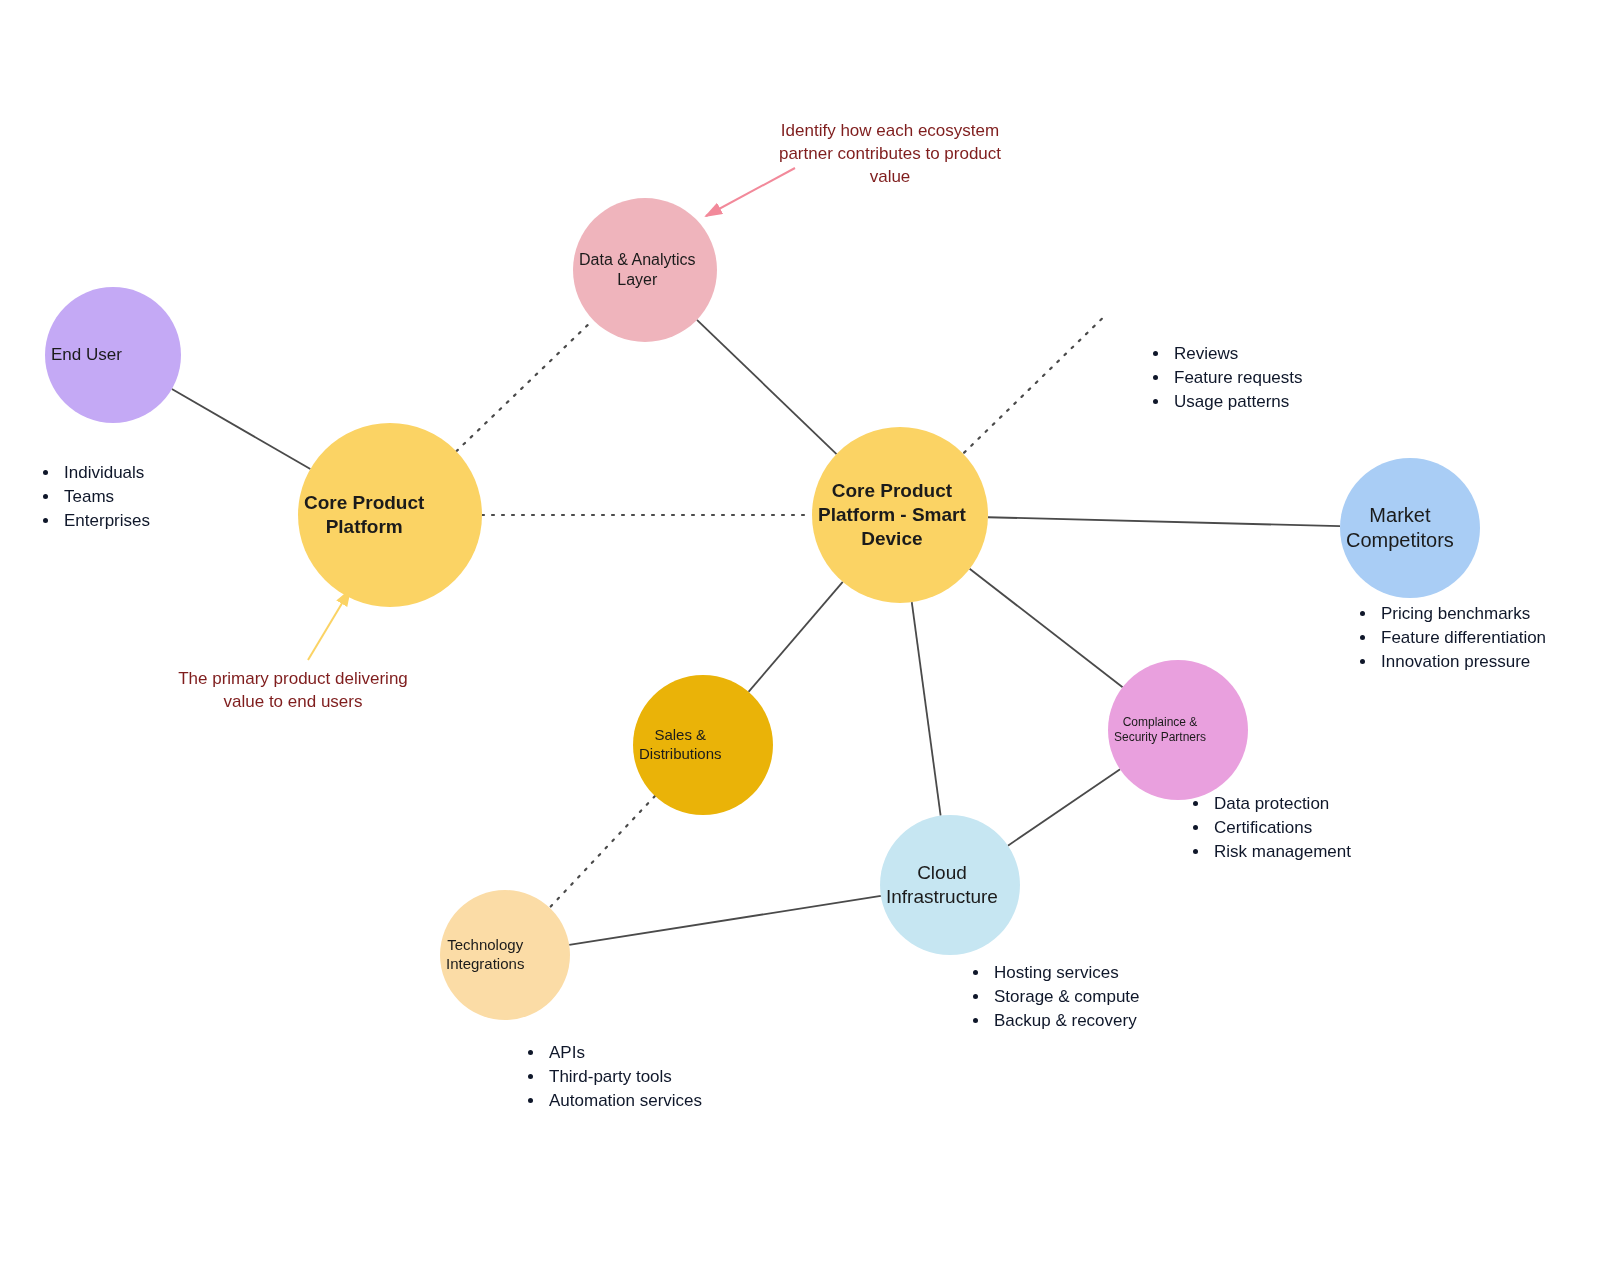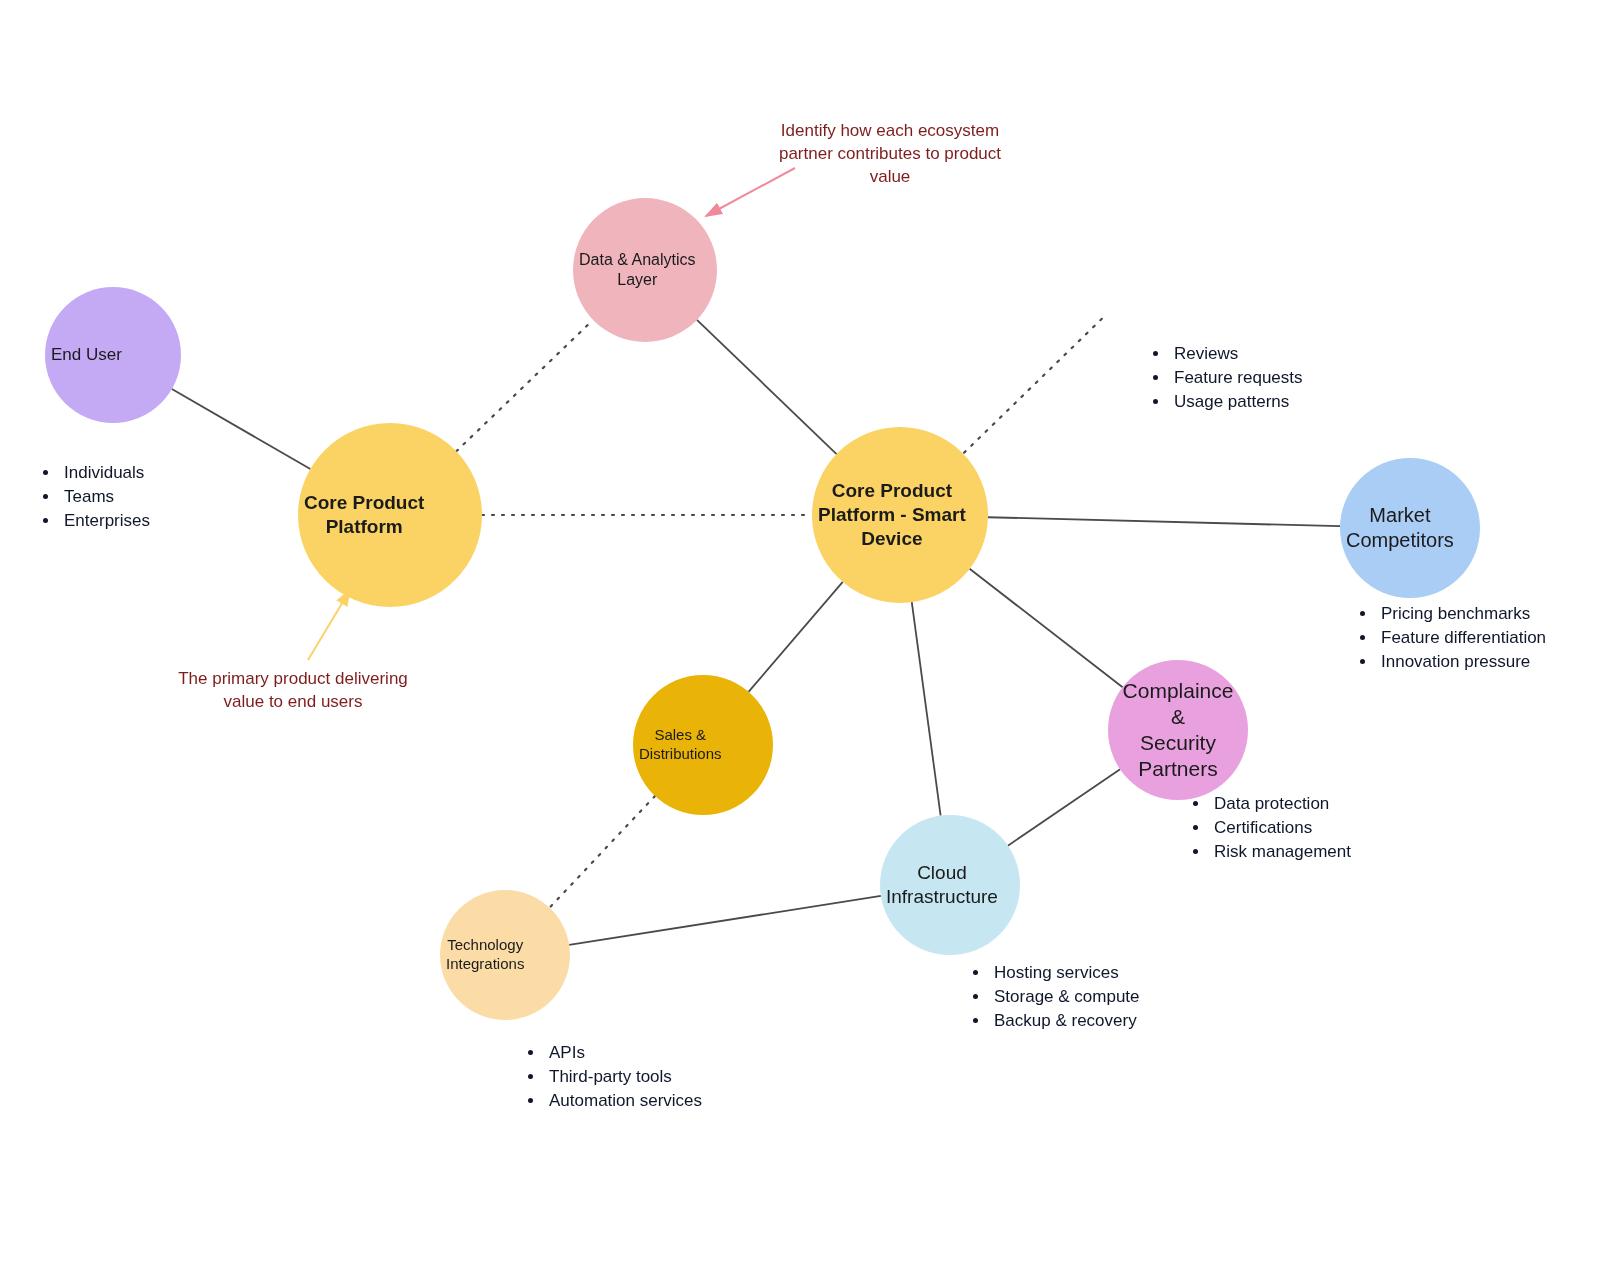--- a/index.html
+++ b/index.html
@@ -133,21 +133,21 @@
   <div class="node" style="left: 1340px; top: 458px; width: 140px; height: 140px; background: rgb(169, 205, 245); font-size: 20px;">
     <span class="node-label">Market
 Competitors</span>
   </div>
   <ul class="bullets" style="left: 1355px; top: 602px;">
       <li>Pricing benchmarks</li>
       <li>Feature differentiation</li>
       <li>Innovation pressure</li>
     </ul>
 
-  <div class="node" style="left: 1108px; top: 660px; width: 140px; height: 140px; background: rgb(233, 160, 222); font-size: 21px;">
+  <div class="node" style="left: 1108px; top: 660px; width: 140px; height: 140px; background: rgb(233, 160, 222); font-size: 12px;">
     <span class="node-label">Complaince &amp;
 Security Partners</span>
   </div>
   <ul class="bullets" style="left: 1188px; top: 792px;">
       <li>Data protection</li>
       <li>Certifications</li>
       <li>Risk management</li>
     </ul>
 
   <div class="node" style="left: 633px; top: 675px; width: 140px; height: 140px; background: #eab308; font-size: 15px;">

